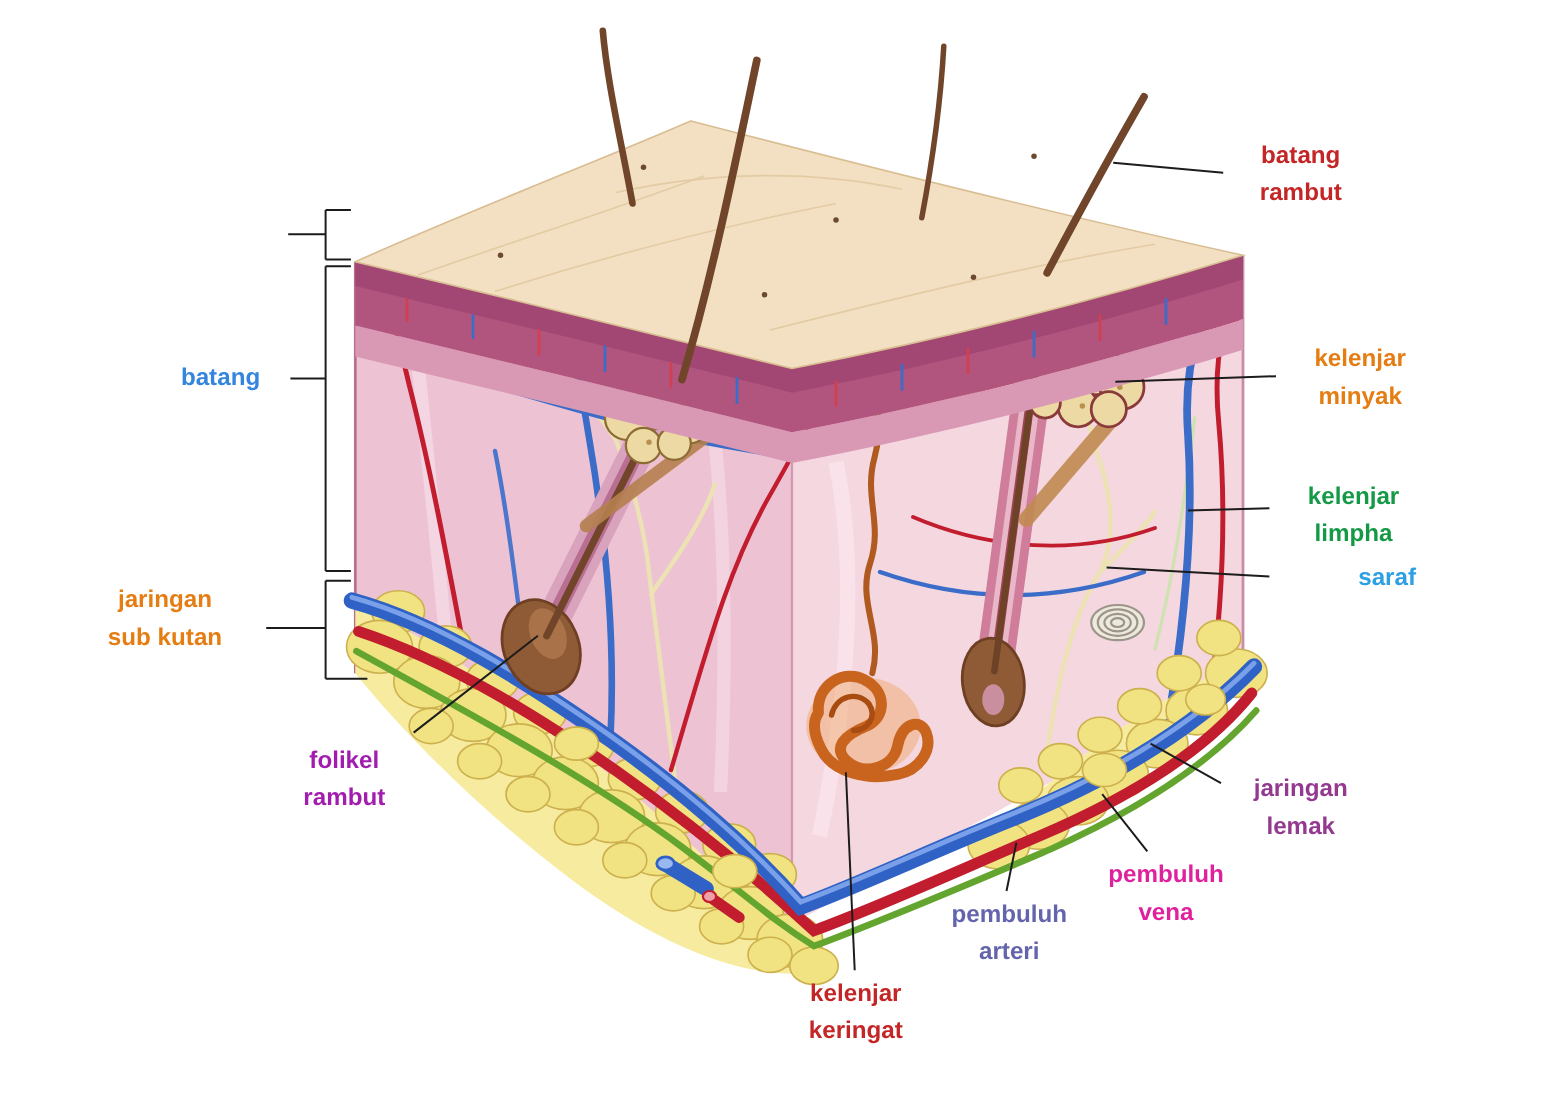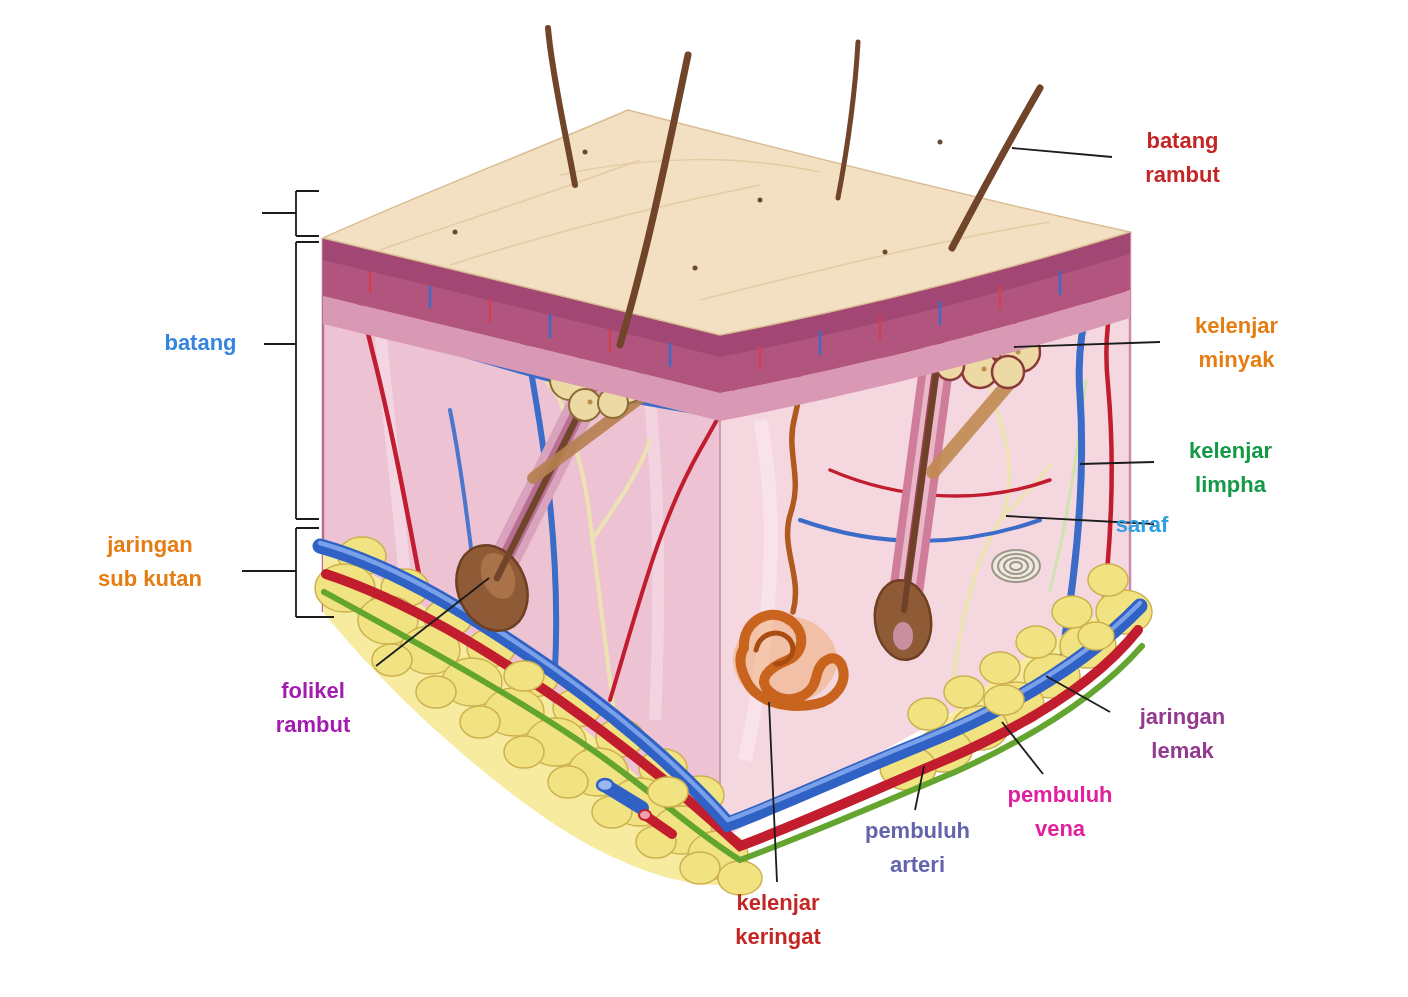--- a/index.html
+++ b/index.html
@@ -250,21 +250,21 @@
 <div class="lbl" style="left: 243px; top: 674px; width: 140px; color: #a21caf;">folikel
 rambut</div>
 <div class="lbl" style="left: 698px; top: 886px; width: 160px; color: rgb(196, 37, 37);">kelenjar
 keringat</div>
 <div class="lbl" style="left: 830px; top: 814px; width: 175px; color: rgb(100, 100, 173);">pembuluh
 arteri</div>
 <div class="lbl" style="left: 975px; top: 778px; width: 170px; color: rgb(224, 33, 158);">pembuluh
 vena</div>
 <div class="lbl" style="left: 1105px; top: 700px; width: 155px; color: rgb(147, 57, 143);">jaringan
 lemak</div>
-<div class="lbl" style="left: 1092px; top: 508px; width: 100px; color: rgb(45, 159, 226);">saraf</div>
+<div class="lbl" style="left: 1211px; top: 508px; width: 100px; color: rgb(45, 159, 226);">saraf</div>
 <div class="lbl" style="left: 1158px; top: 434px; width: 145px; color: rgb(20, 154, 71);">kelenjar
 limpha</div>
 <div class="lbl" style="left: 1164px; top: 309px; width: 145px; color: rgb(229, 125, 19);">kelenjar
 minyak</div>
 <div class="lbl" style="left: 1115px; top: 124px; width: 135px; color: rgb(196, 37, 37);">batang
 rambut</div>
 
 </div>
 
 </body></html>

